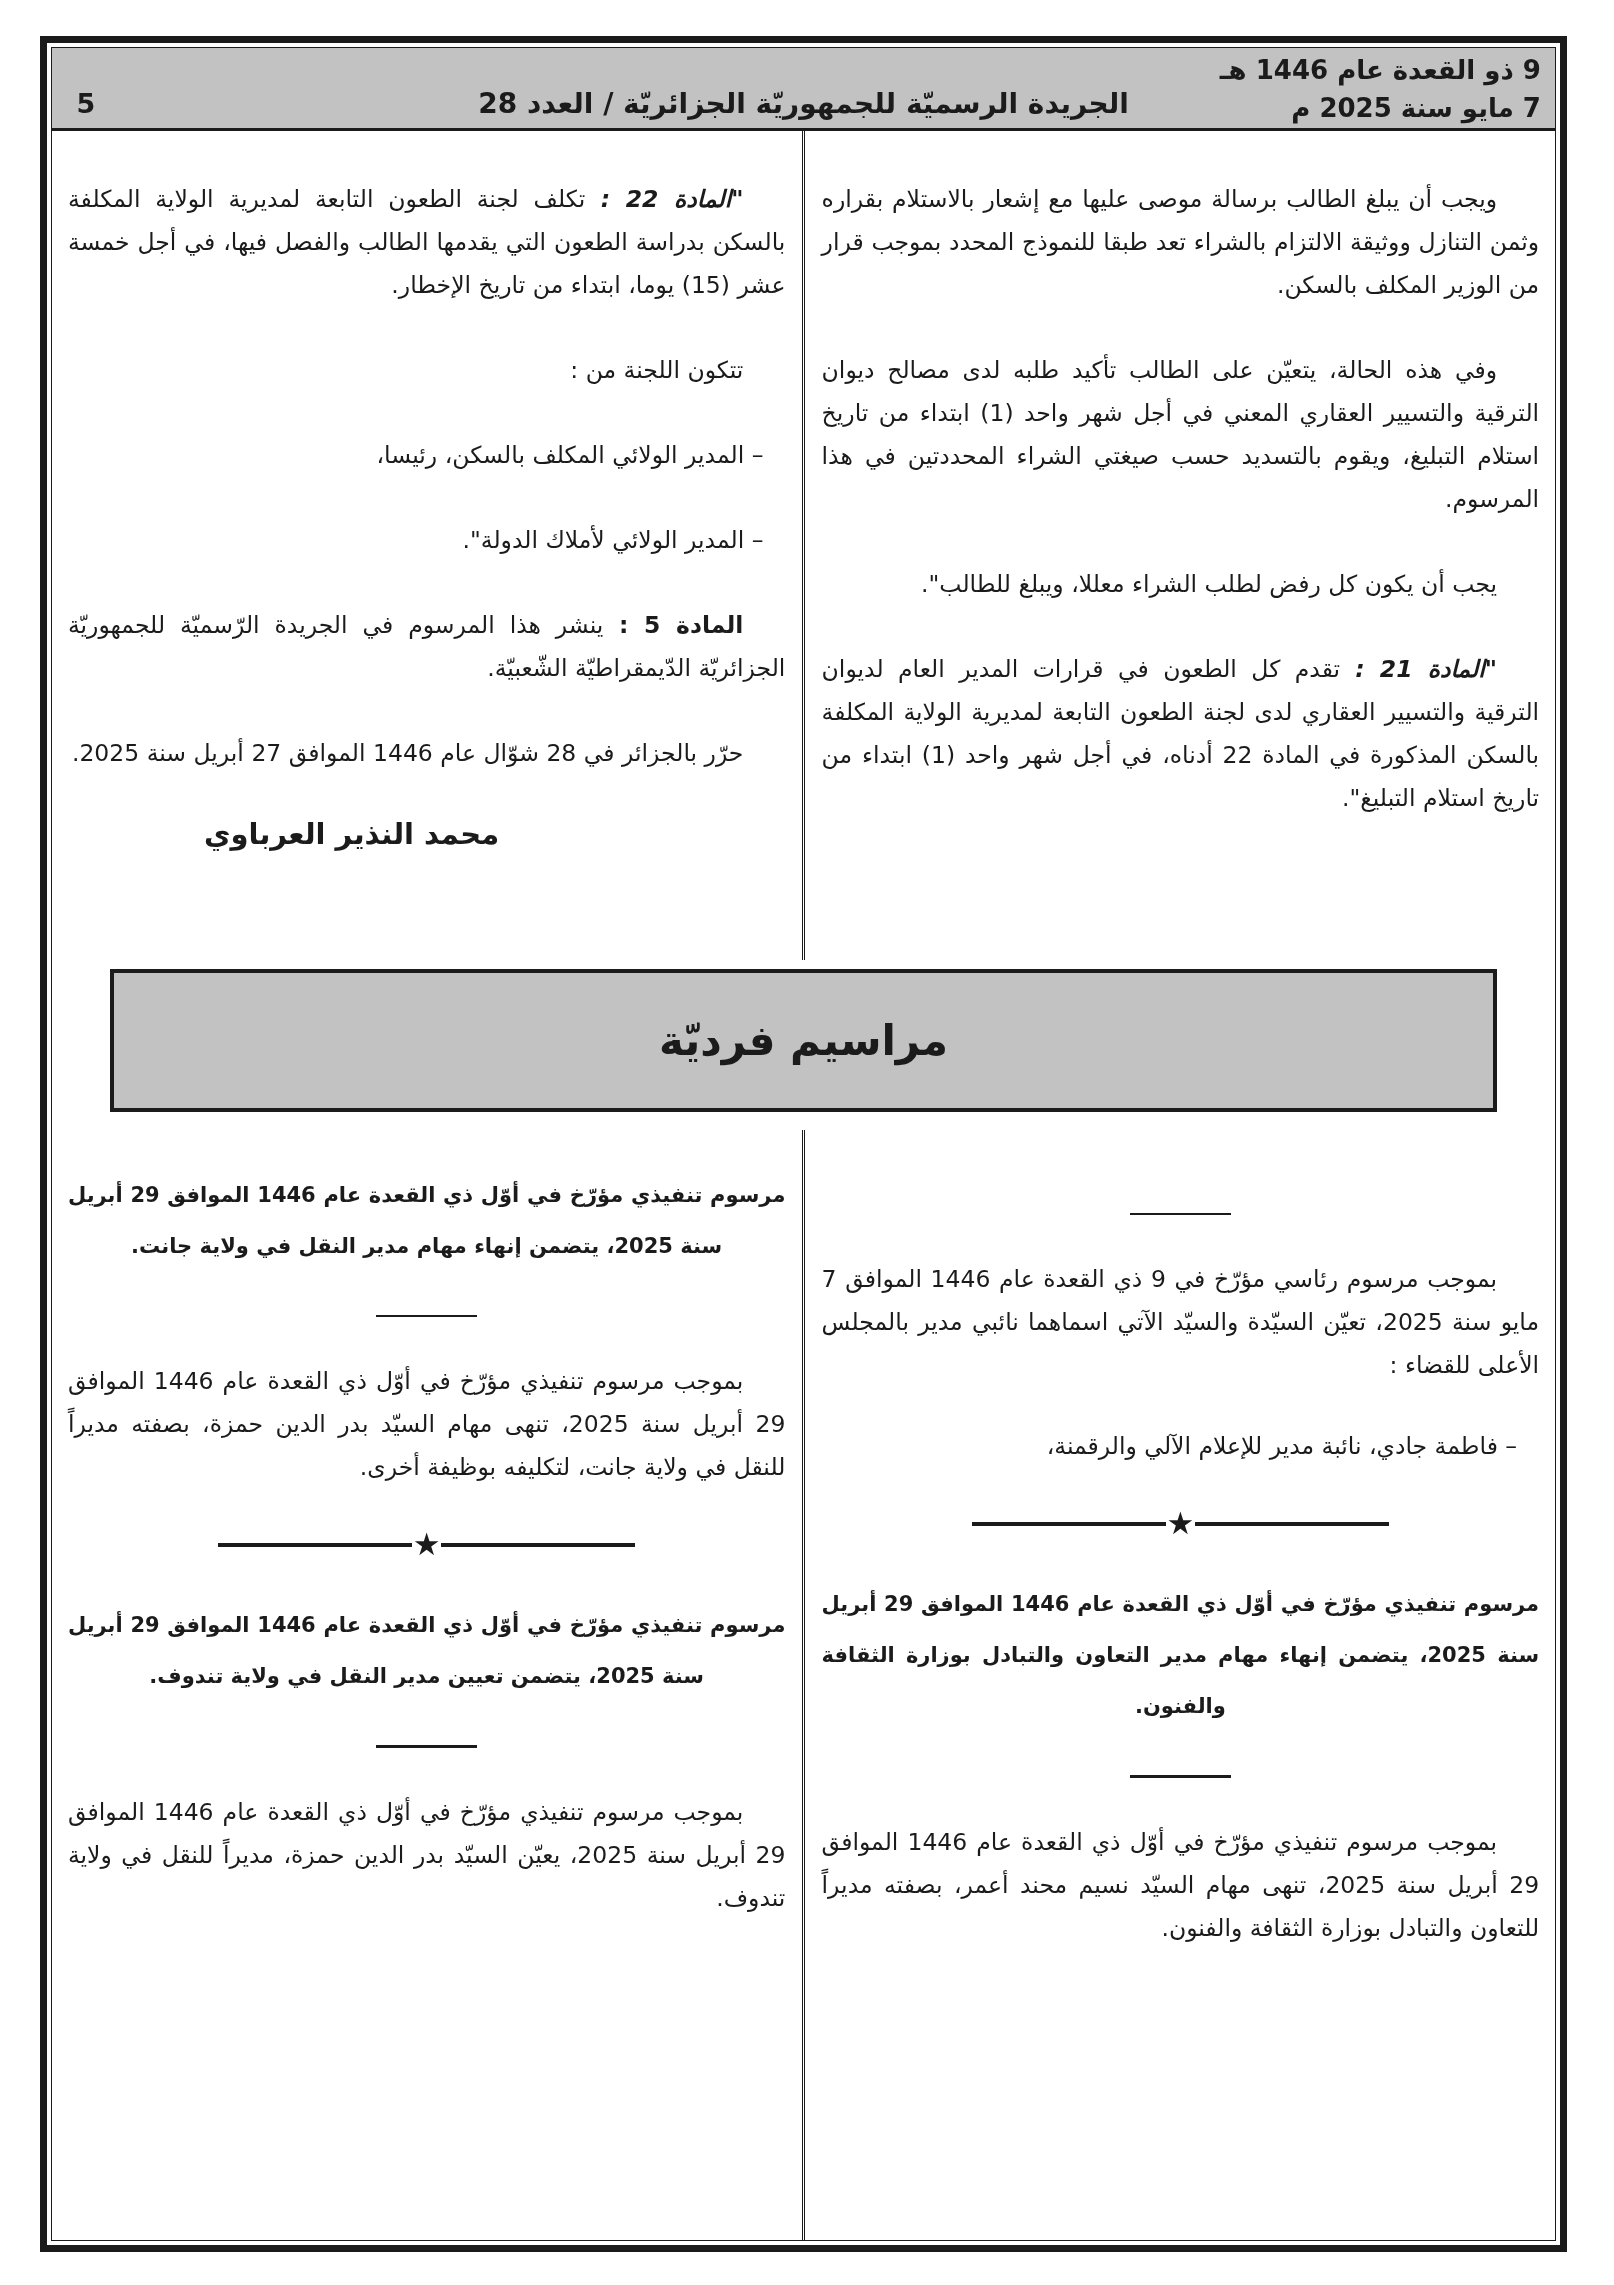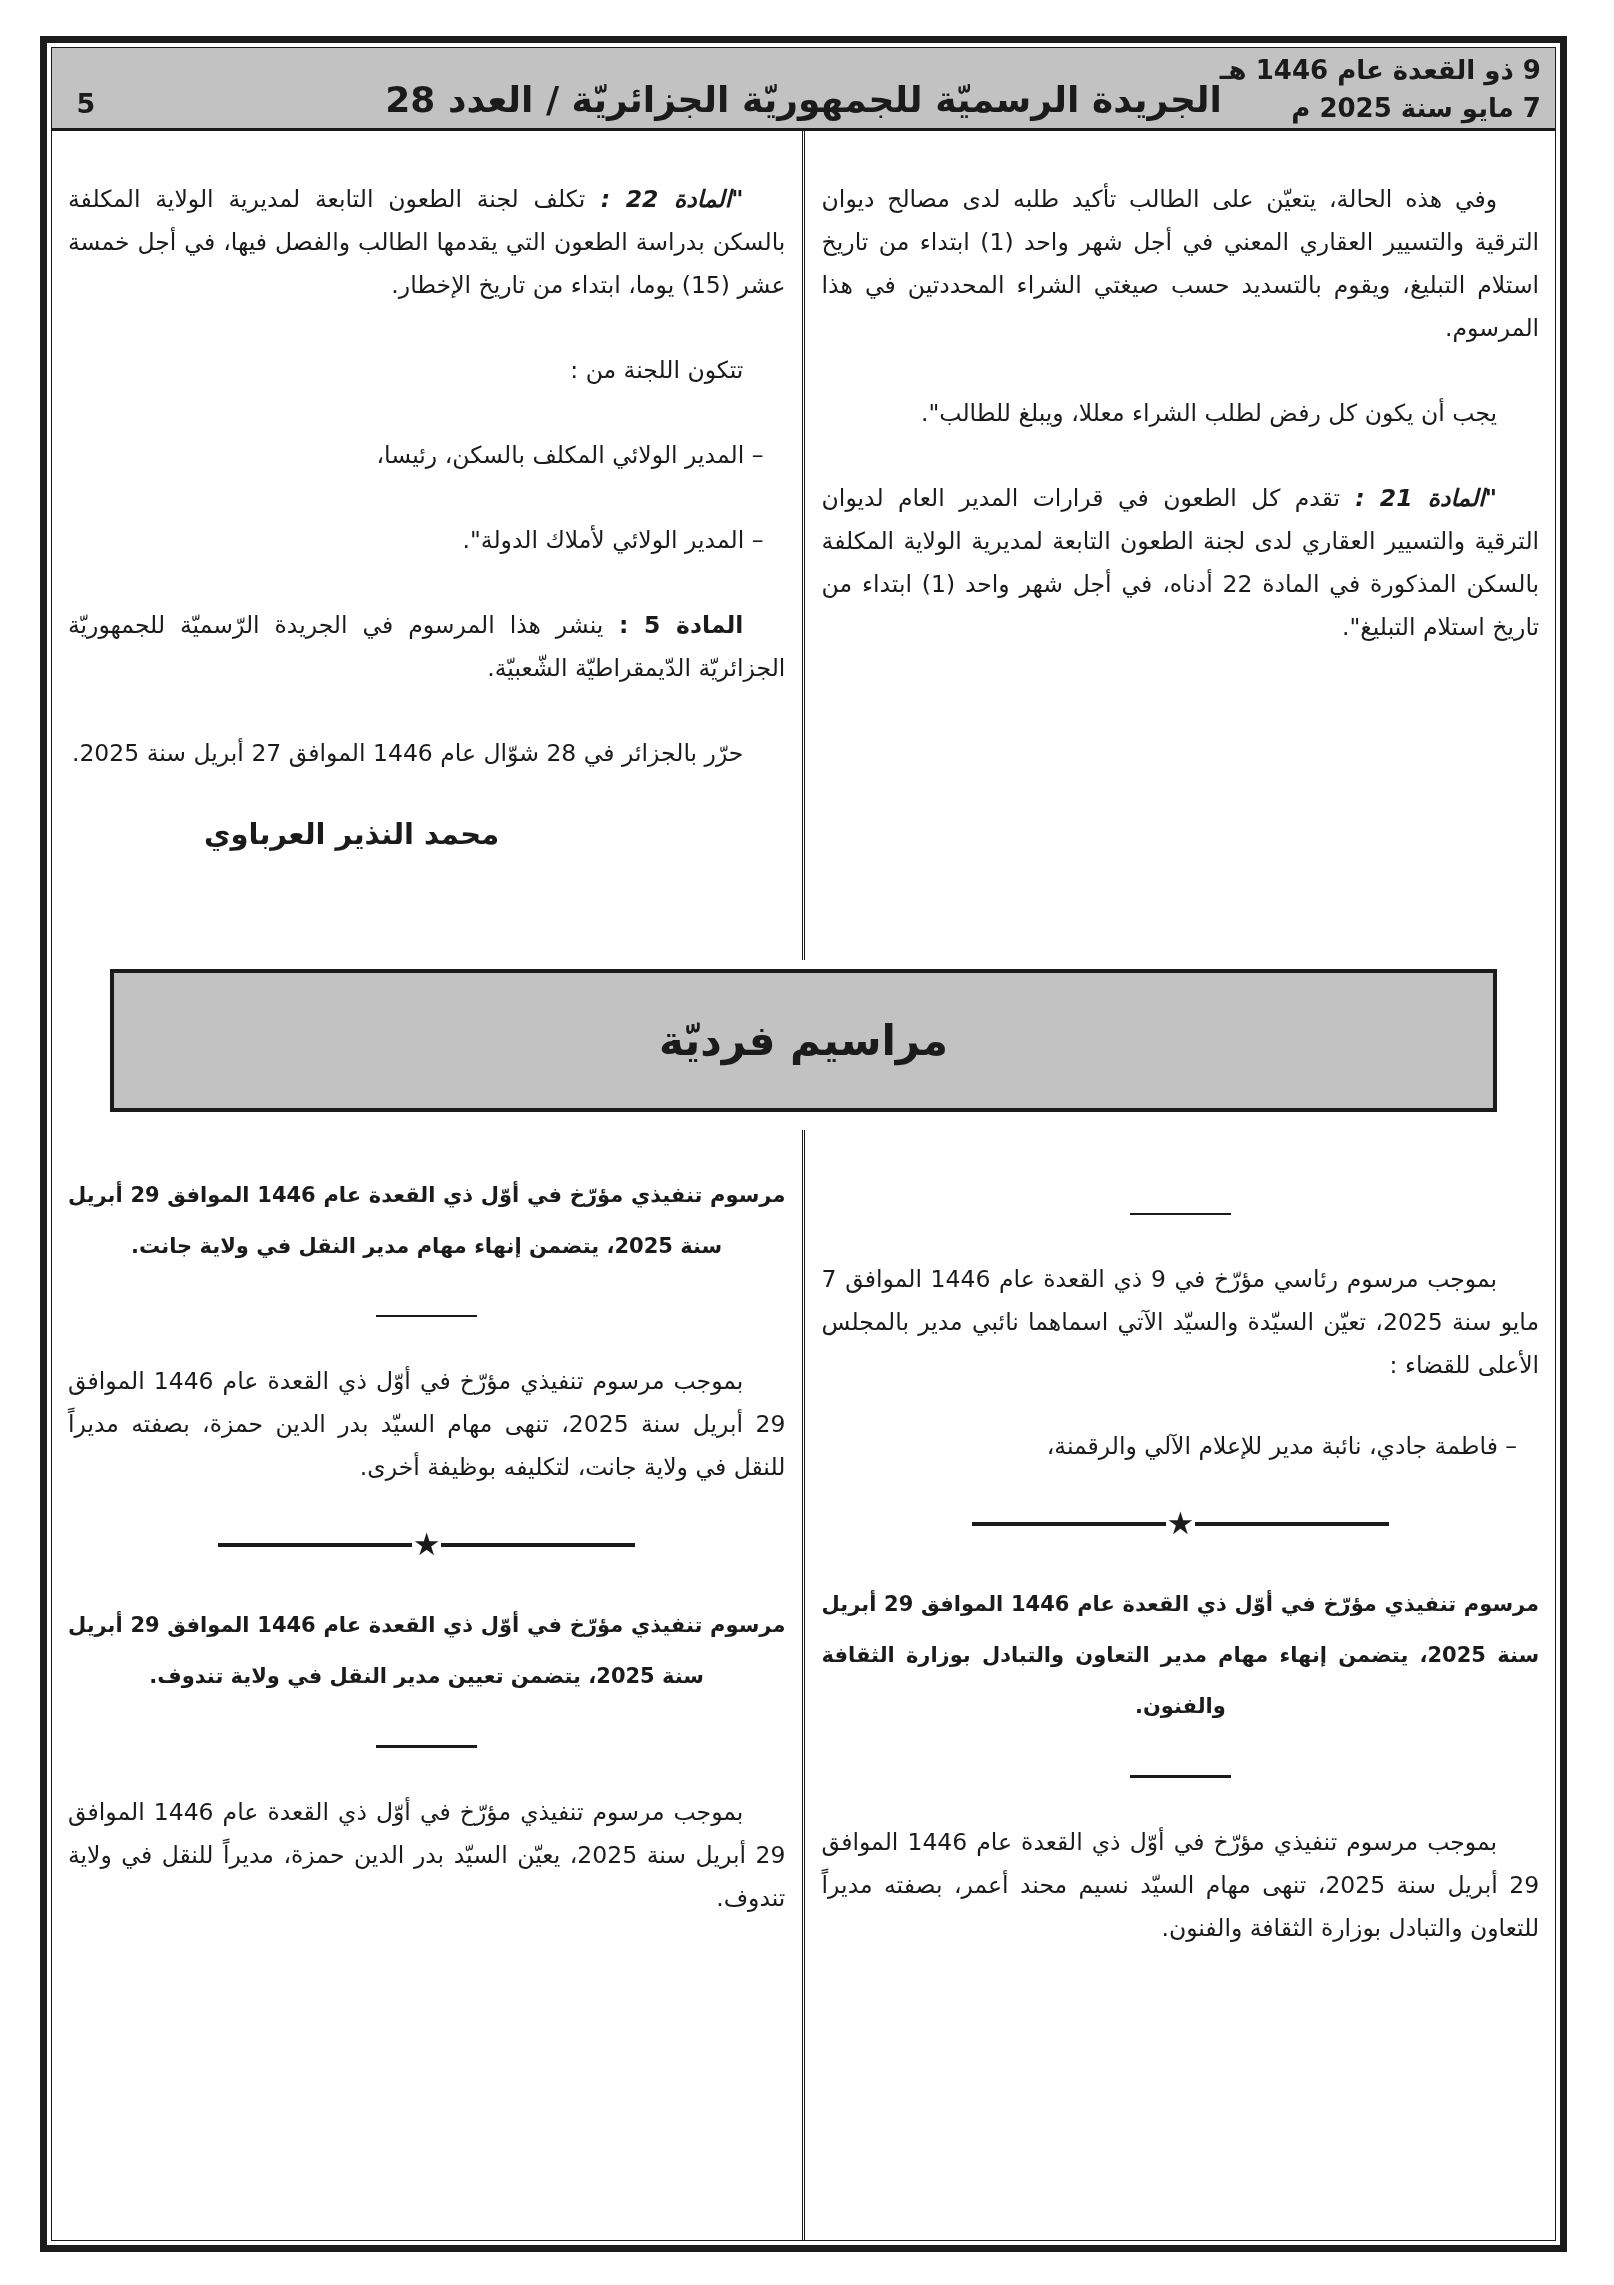--- a/index.html
+++ b/index.html
@@ -36,21 +36,21 @@
     border-bottom: 3.6px solid var(--ink);
   }
   .m-dates {
     position: absolute; top: 3.6px; right: 14.5px;
     text-align: right; font-weight: bold;
     font-size: 26px; line-height: 38px;
   }
   .m-title {
     position: absolute; left: 50%; bottom: 7.2px;
     transform: translateX(-50%);
-    font-weight: bold; font-size: 36px; white-space: nowrap;
+    font-weight: bold; font-size: 28px; white-space: nowrap;
   }
   .m-page {
     position: absolute; left: 25px; bottom: 9px;
     font-weight: bold; font-size: 27px;
   }
   
   .columns { display: flex; }
   .top-columns { height: 829px; flex: 0 0 auto; }
   .bottom-columns { flex: 1 1 auto; }
   .col { flex: 1 1 0; padding: 47px 16.3px 0 16.3px; min-width: 0; }
@@ -117,20 +117,21 @@
       <div class="m-dates">
         <div>9 ذو القعدة عام 1446 هـ</div>
         <div>7 مايو سنة 2025 م</div>
       </div>
       <div class="m-title">الجريدة الرسميّة للجمهوريّة الجزائريّة / العدد 28</div>
       <div class="m-page">5</div>
     </header>
 
     <div class="columns top-columns">
       <div class="col">
+        <p class="par indent">ويجب أن يبلغ الطالب برسالة موصى عليها مع إشعار بالاستلام بقراره وثمن التنازل ووثيقة الالتزام بالشراء تعد طبقا للنموذج المحدد بموجب قرار من الوزير المكلف بالسكن.</p>
         <p class="par indent">وفي هذه الحالة، يتعيّن على الطالب تأكيد طلبه لدى مصالح ديوان الترقية والتسيير العقاري المعني في أجل شهر واحد (1) ابتداء من تاريخ استلام التبليغ، ويقوم بالتسديد حسب صيغتي الشراء المحددتين في هذا المرسوم.</p>
         <p class="par indent">يجب أن يكون كل رفض لطلب الشراء معللا، ويبلغ للطالب".</p>
         <p class="par indent"><span class="art-label">"المادة 21 : </span><span>تقدم كل الطعون في قرارات المدير العام لديوان الترقية والتسيير العقاري لدى لجنة الطعون التابعة لمديرية الولاية المكلفة بالسكن المذكورة في المادة 22 أدناه، في أجل شهر واحد (1) ابتداء من تاريخ استلام التبليغ".</span></p>
       </div>
 
       <div class="vdiv"></div>
 
       <div class="col">
         <p class="par indent"><span class="art-label">"المادة 22 : </span><span>تكلف لجنة الطعون التابعة لمديرية الولاية المكلفة بالسكن بدراسة الطعون التي يقدمها الطالب والفصل فيها، في أجل خمسة عشر (15) يوما، ابتداء من تاريخ الإخطار.</span></p>
         <p class="par indent">تتكون اللجنة من :</p>

